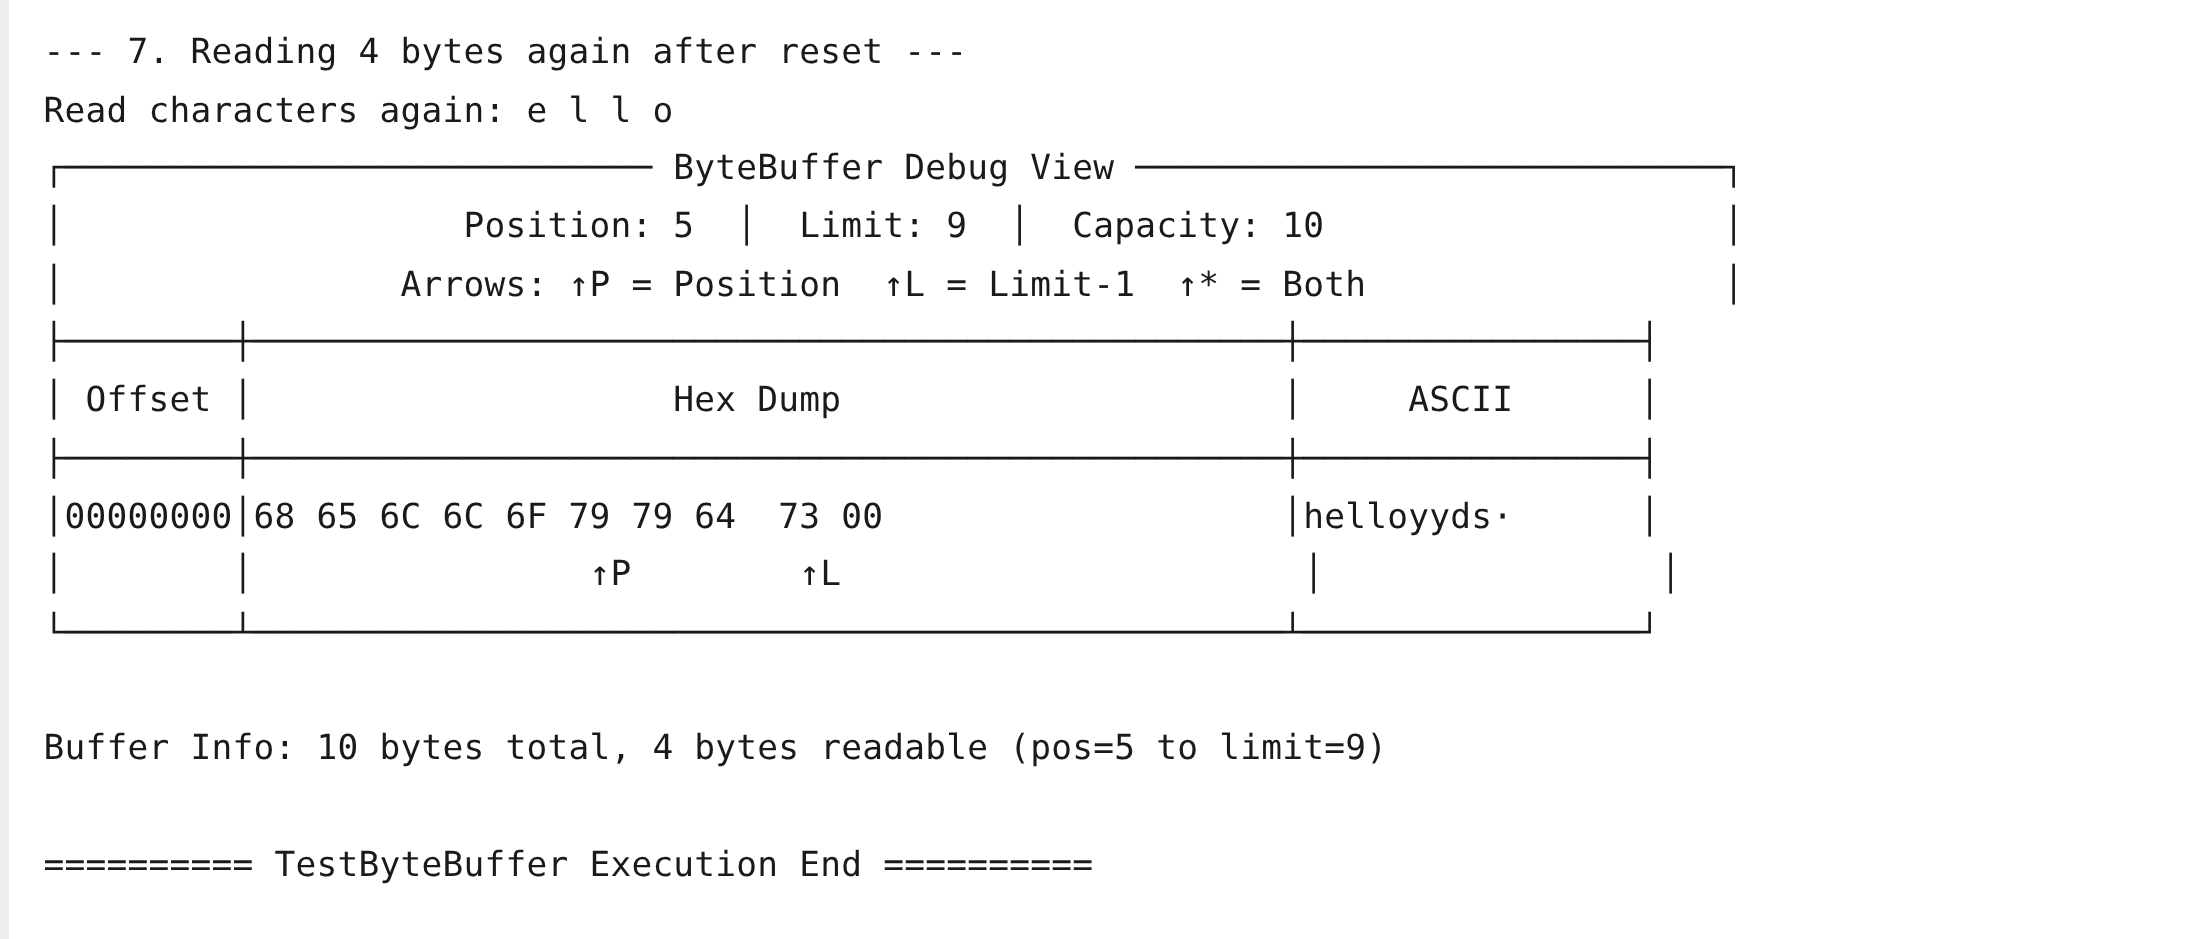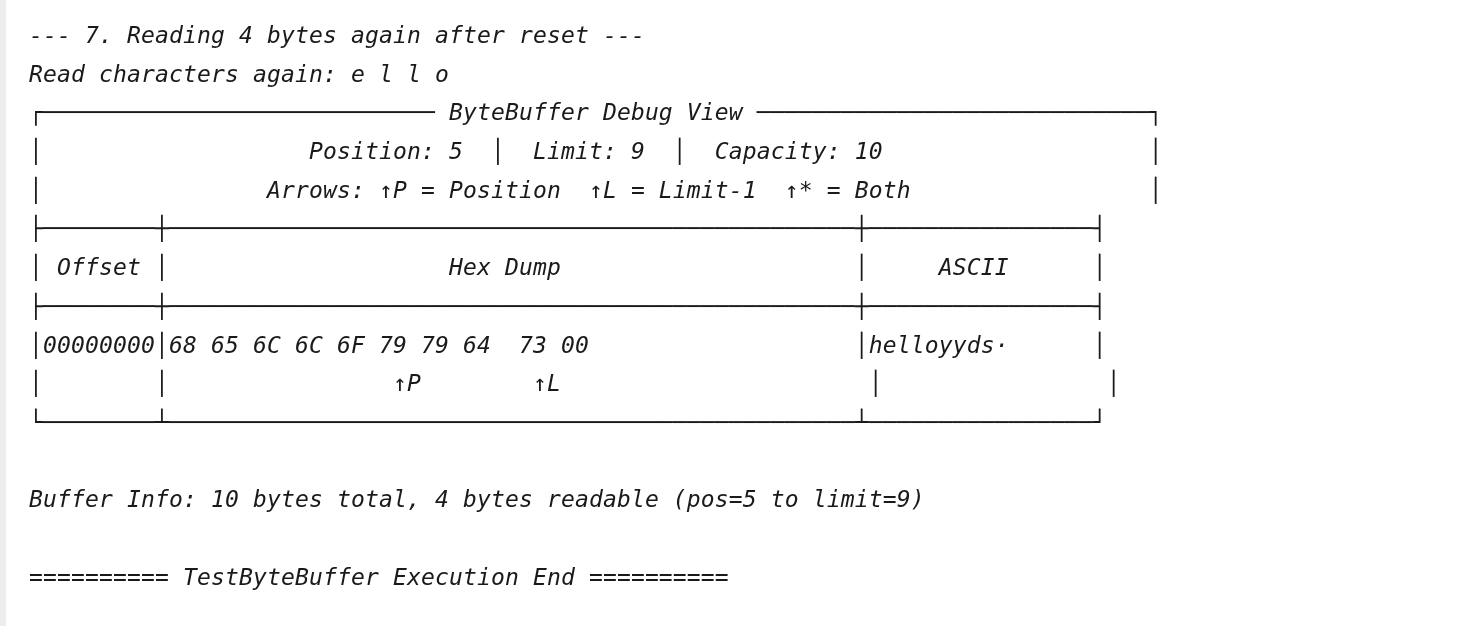--- a/index.html
+++ b/index.html
@@ -3,21 +3,20 @@
 <meta charset="utf-8">
 <style>
   html, body { margin: 0; padding: 0; background: #ffffff; }
   .screen {
     position: relative;
     width: 1464px;
     height: 626px;
     background: #ffffff;
     overflow: hidden;
     font-family: "DejaVu Sans Mono", "Liberation Mono", monospace;
-    font-style: italic;
   }
   .left-edge {
     position: absolute;
     left: 0; top: 0;
     width: 6px; height: 100%;
     background: #ededed;
   }
   .term {
     position: absolute;
     left: 0; top: 0;

